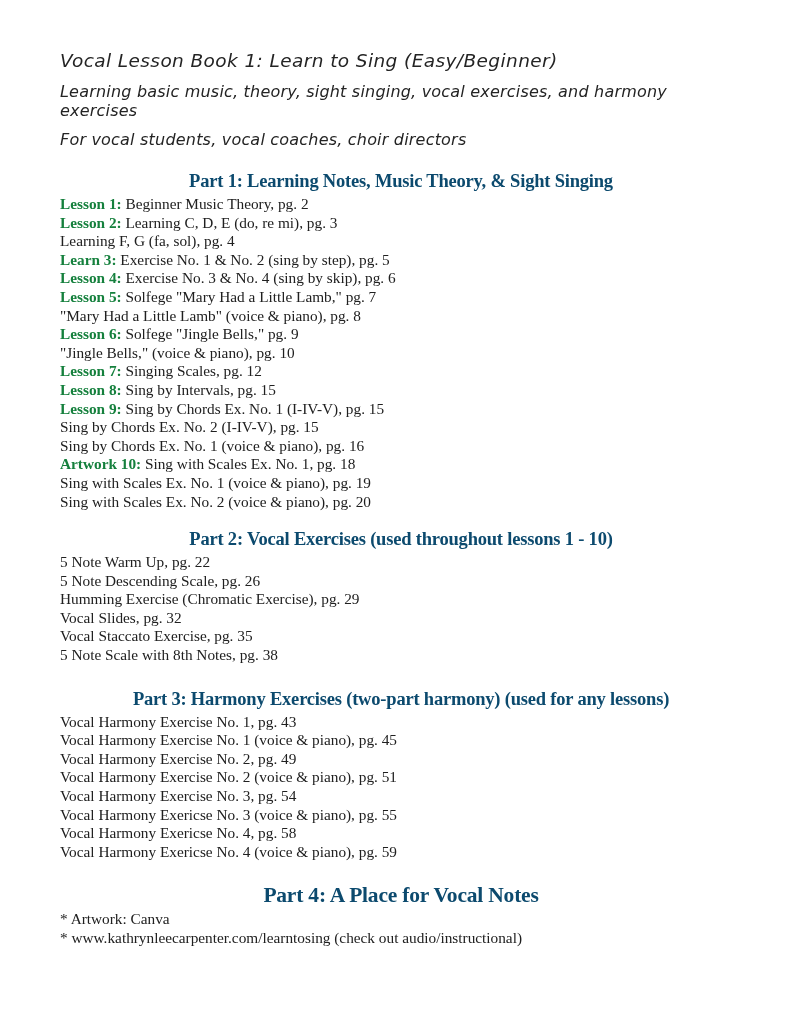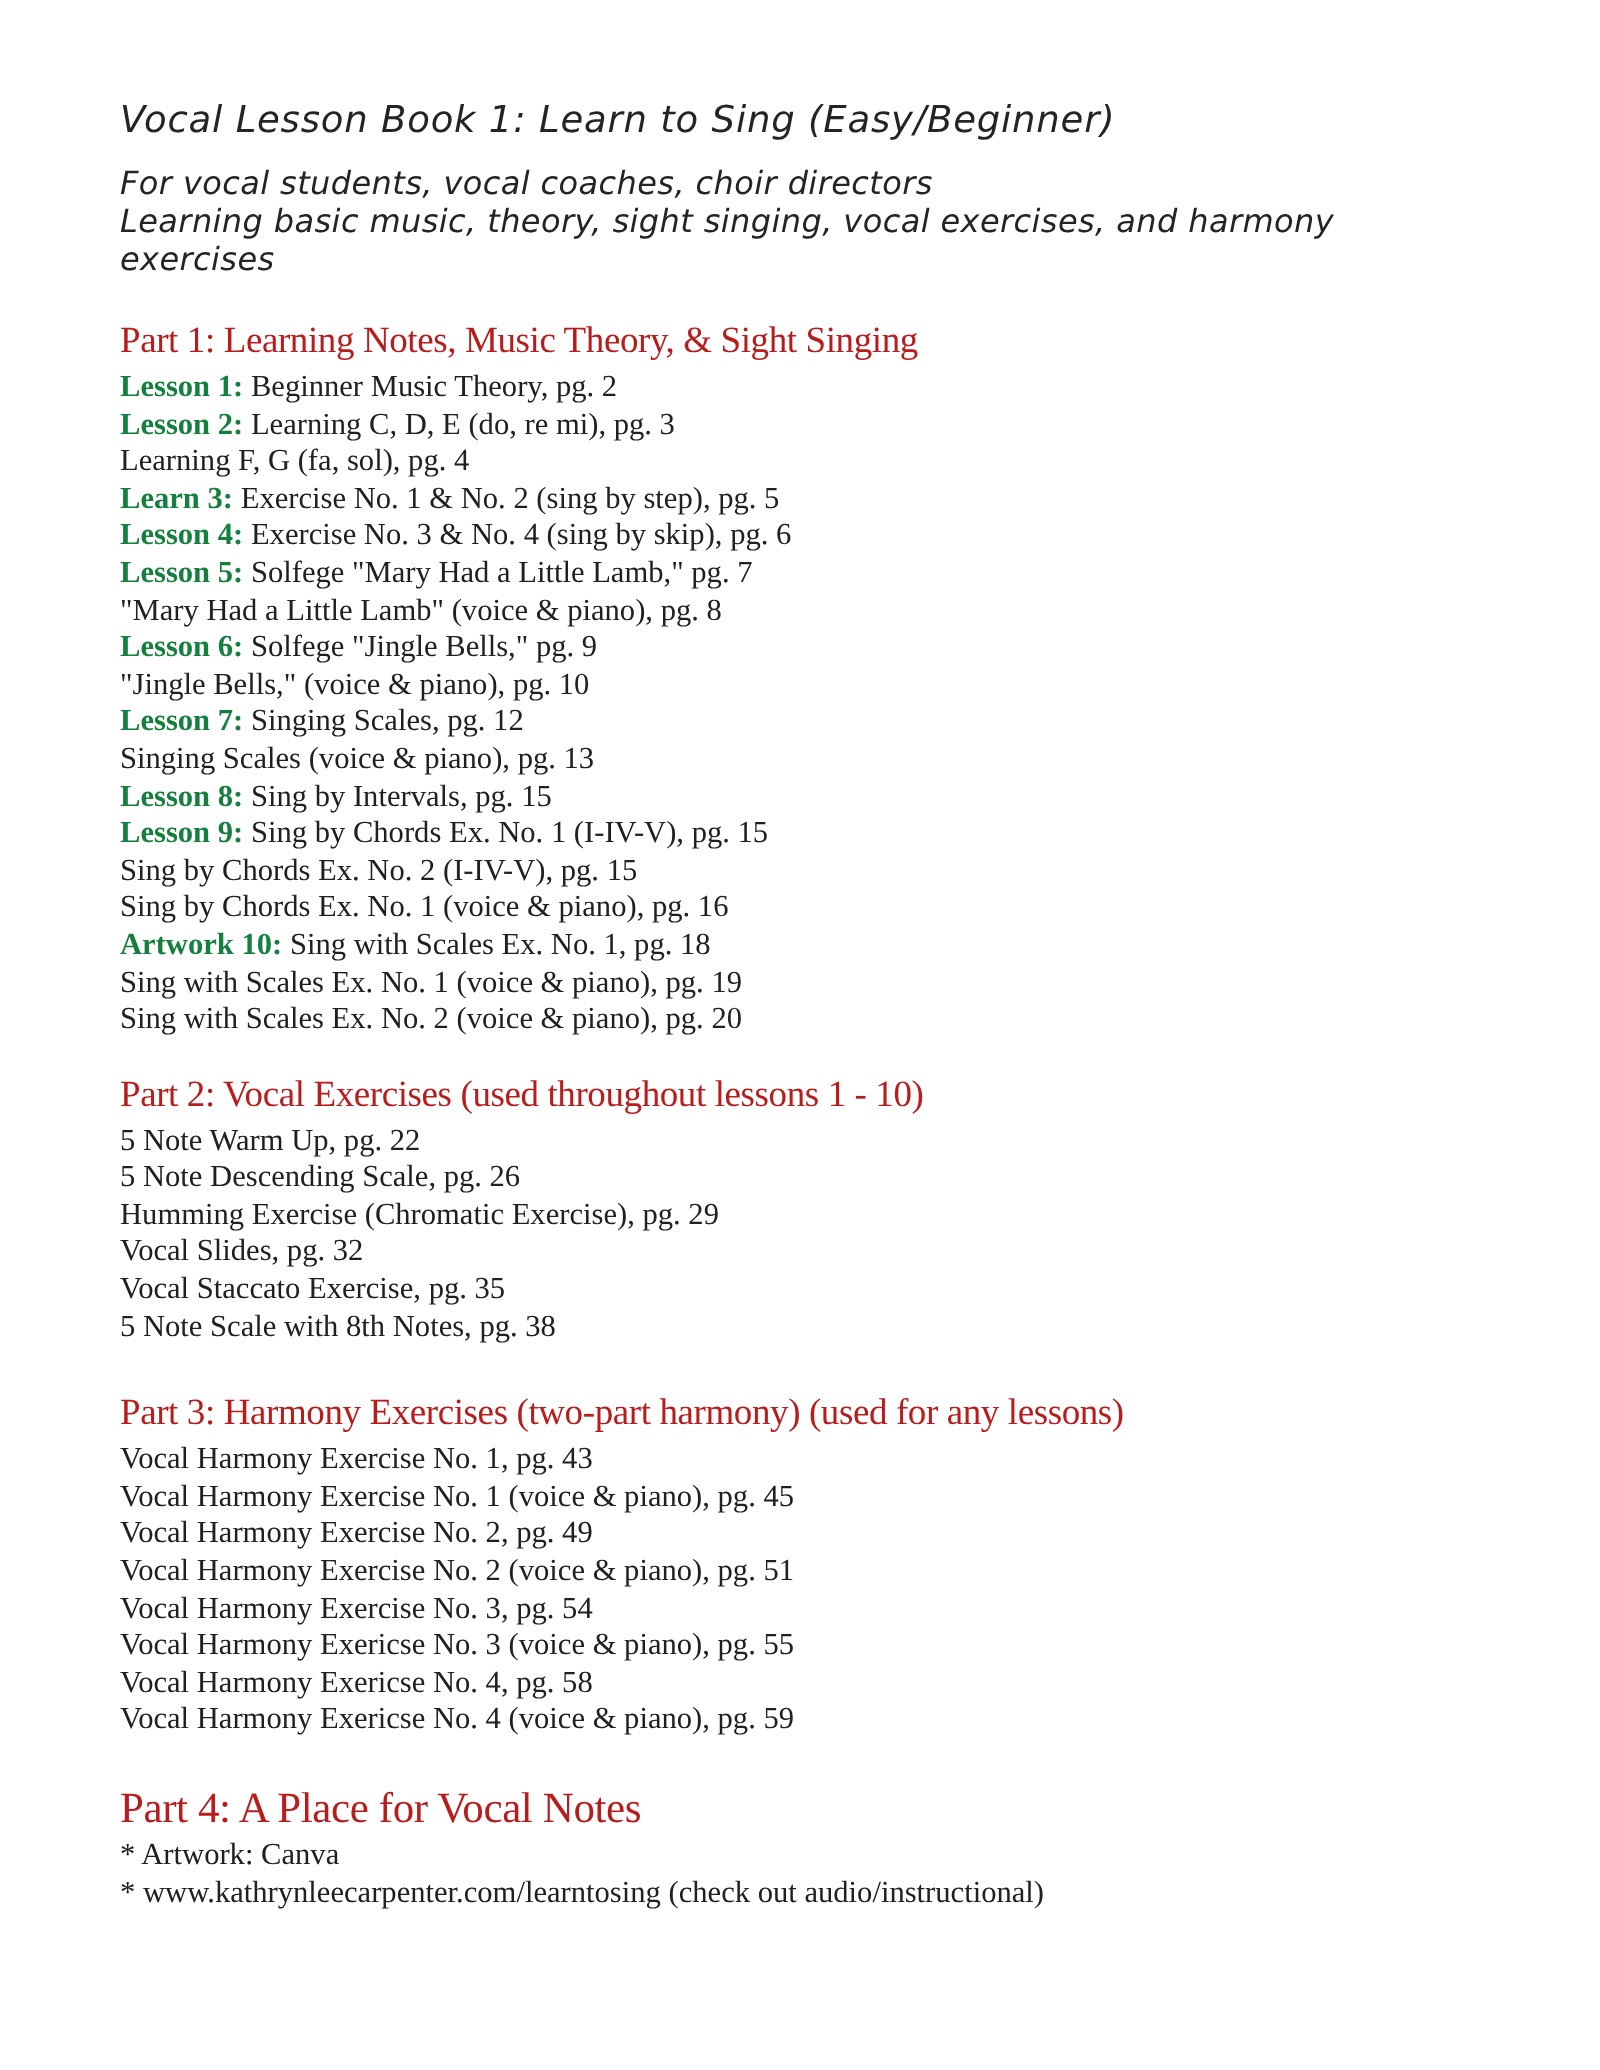--- a/index.html
+++ b/index.html
@@ -35,26 +35,27 @@
     letter-spacing: 0.2px;
     margin: 0 0 10px 0;
   }
   .doc-subtitle.last { margin-bottom: 0; }
 
   .part {
     font-family: "Liberation Serif", serif;
   }
   .part-heading {
     font-family: "Liberation Serif", serif;
-    font-weight: 400;
+    font-weight: 700;
     font-size: 18.5px;
     line-height: 22px;
-    color: #b91c1c;
+    color: #0c4a6e;
     margin: 0 0 3px 0;
     letter-spacing: -0.2px;
+    text-align: center;
   }
   .part-1 { margin-top: 21px; }
   .part-2 { margin-top: 17px; }
   .part-3 { margin-top: 23px; }
   .part-4 { margin-top: 21px; }
   .part-4 .part-heading {
     font-size: 21.5px;
     line-height: 26px;
     margin-bottom: 2px;
   }
@@ -70,38 +71,37 @@
     color: #15803d;
   }
 </style>
 </head>
 <body>
 
 <div class="page">
 
   <p class="hand doc-title">Vocal Lesson Book 1: Learn to Sing (Easy/Beginner)</p>
 
+  <p class="hand doc-subtitle">Learning basic music, theory, sight singing, vocal exercises, and harmony exercises</p>
+
   <p class="hand doc-subtitle last">For vocal students, vocal coaches, choir directors</p>
-
-  <p class="hand doc-subtitle">Learning basic music, theory, sight singing, vocal exercises, and harmony exercises</p>
 
   <section class="part part-1">
     <h2 class="part-heading">Part 1: Learning Notes, Music Theory, &amp; Sight Singing</h2>
     <div>
         <div class="toc-item"><span class="lesson-label">Lesson 1: </span><span>Beginner Music Theory, pg. 2</span></div>
         <div class="toc-item"><span class="lesson-label">Lesson 2: </span><span>Learning C, D, E (do, re mi), pg. 3</span></div>
         <div class="toc-item"><span>Learning F, G (fa, sol), pg. 4</span></div>
         <div class="toc-item"><span class="lesson-label">Learn 3: </span><span>Exercise No. 1 &amp; No. 2 (sing by step), pg. 5</span></div>
         <div class="toc-item"><span class="lesson-label">Lesson 4: </span><span>Exercise No. 3 &amp; No. 4 (sing by skip), pg. 6</span></div>
         <div class="toc-item"><span class="lesson-label">Lesson 5: </span><span>Solfege "Mary Had a Little Lamb," pg. 7</span></div>
         <div class="toc-item"><span>"Mary Had a Little Lamb" (voice &amp; piano), pg. 8</span></div>
         <div class="toc-item"><span class="lesson-label">Lesson 6: </span><span>Solfege "Jingle Bells," pg. 9</span></div>
         <div class="toc-item"><span>"Jingle Bells," (voice &amp; piano), pg. 10</span></div>
         <div class="toc-item"><span class="lesson-label">Lesson 7: </span><span>Singing Scales, pg. 12</span></div>
-        <div class="toc-item"><span>Singing Scales (voice &amp; piano), pg. 13</span></div>
         <div class="toc-item"><span class="lesson-label">Lesson 8: </span><span>Sing by Intervals, pg. 15</span></div>
         <div class="toc-item"><span class="lesson-label">Lesson 9: </span><span>Sing by Chords Ex. No. 1 (I-IV-V), pg. 15</span></div>
         <div class="toc-item"><span>Sing by Chords Ex. No. 2 (I-IV-V), pg. 15</span></div>
         <div class="toc-item"><span>Sing by Chords Ex. No. 1 (voice &amp; piano), pg. 16</span></div>
         <div class="toc-item"><span class="lesson-label">Artwork 10: </span><span>Sing with Scales Ex. No. 1, pg. 18</span></div>
         <div class="toc-item"><span>Sing with Scales Ex. No. 1 (voice &amp; piano), pg. 19</span></div>
         <div class="toc-item"><span>Sing with Scales Ex. No. 2 (voice &amp; piano), pg. 20</span></div>
       </div>
   </section>
 

